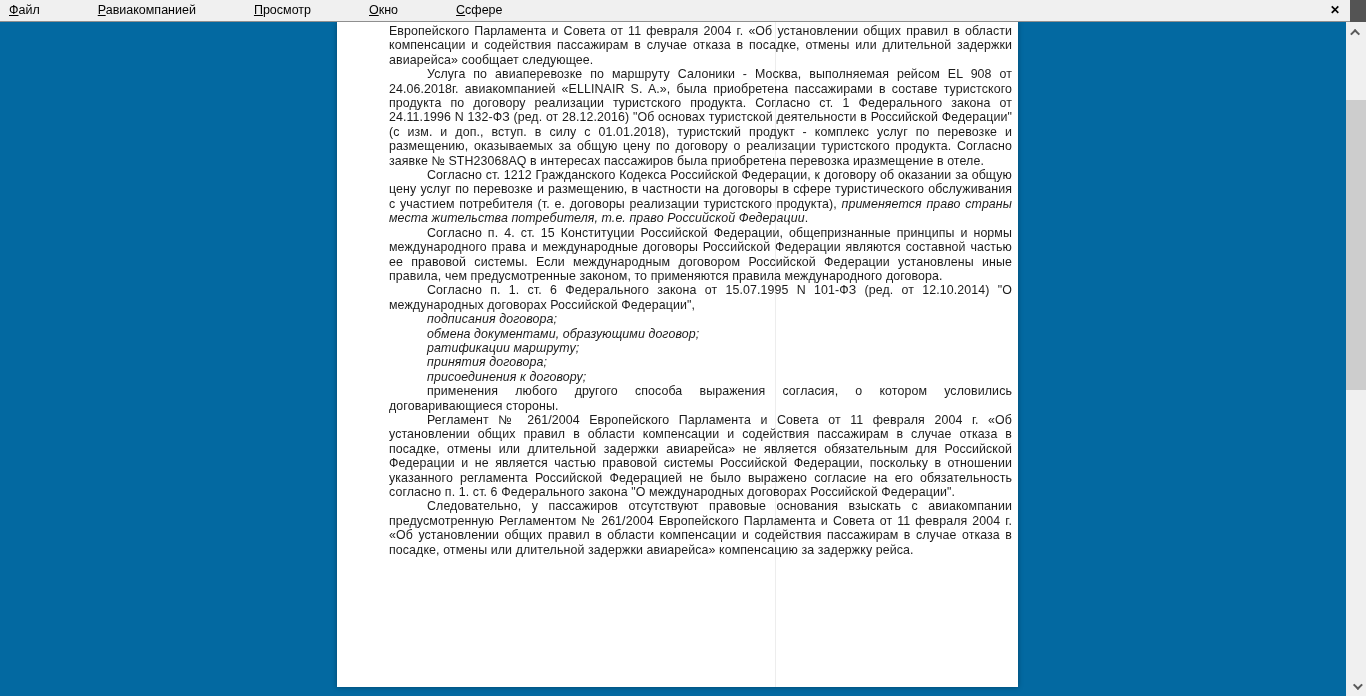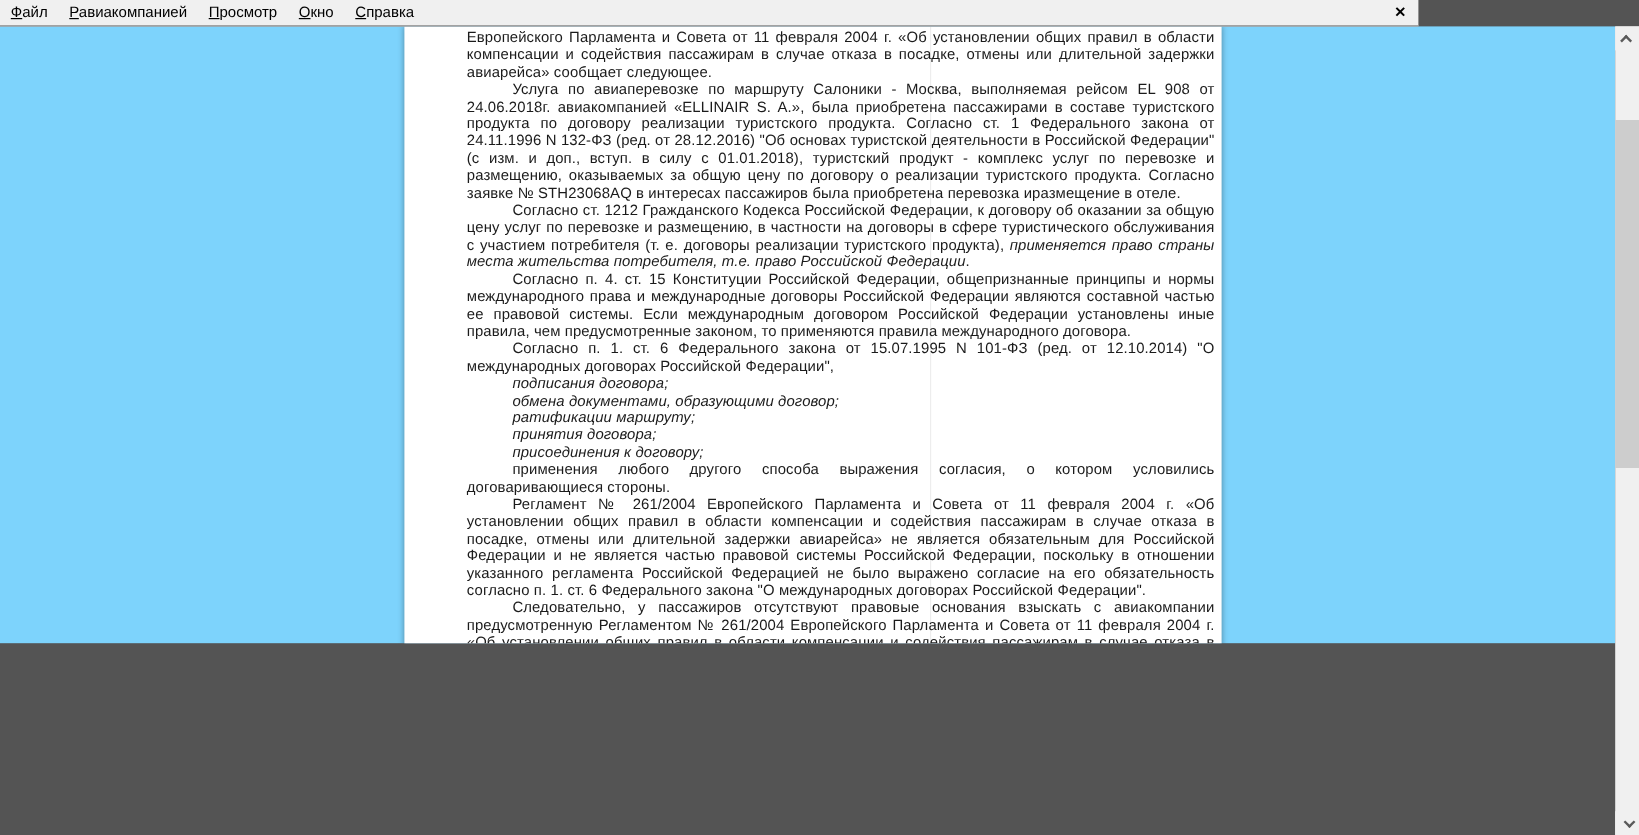--- a/index.html
+++ b/index.html
@@ -1,28 +1,28 @@
 <!DOCTYPE html>
 <html><head>
 <meta charset="utf-8">
 <style>
   * { margin:0; padding:0; box-sizing:border-box; }
   html,body { width:1366px; height:696px; overflow:hidden; }
   body { font-family:"Liberation Sans", sans-serif; background:#545454; position:relative; }
 
   
-  .menubar { position:absolute; top:0; left:0; width:1182px; height:22px; background:#f0f0f0;
-             border-bottom:1px solid #8f8f8f; display:flex; align-items:center; z-index:10; }
+  .menubar { position:absolute; top:0; left:0; width:1350px; height:22px; background:#f0f0f0;
+             border-bottom:1px solid #8f8f8f; display:flex; align-items:center; z-index:10;gap:40px; }
   .menu-item { padding:0 9px; font-size:12.5px; color:#000; height:21px; line-height:21px; cursor:default; white-space:nowrap; }
   .menu-item u { text-decoration:underline; }
   .menubar-close { position:absolute; right:5px; top:0; width:20px; height:21px; line-height:21px;
                    text-align:center; font-size:12px; font-weight:bold; color:#000; cursor:default; }
 
   
-  .viewer { position:absolute; top:22px; left:0; width:1346px; height:514px; background:#7dd3fc; overflow:hidden; }
+  .viewer { position:absolute; top:22px; left:0; width:1346px; height:674px; background:#0369a1; overflow:hidden; }
 
   
   .page { position:absolute; left:337px; top:0; width:681px; height:665px; background:#ffffff;
           box-shadow:0 0 5px rgba(0,0,0,0.35); overflow:hidden; }
   .crease { position:absolute; left:438px; top:0; width:1px; height:665px; background:rgba(0,0,0,0.07); }
   .textcol { position:absolute; left:52px; top:2px; width:623px; font-size:12.4px; line-height:14.4px;
              color:#1b1b1b; text-align:justify; letter-spacing:0.1px; }
   .textcol p { margin:0; }
   .para { text-indent:38px; }
   .cont { text-indent:0; }
@@ -41,21 +41,21 @@
   .scroll-thumb { position:absolute; left:0; top:78px; width:20px; height:290px; background:#cdcdcd; }
 </style>
 </head>
 <body>
 
 <div class="menubar">
   <div class="menu-item"><u>Ф</u><span>айл</span></div>
   <div class="menu-item"><u>Р</u><span>авиакомпанией</span></div>
   <div class="menu-item"><u>П</u><span>росмотр</span></div>
   <div class="menu-item"><u>О</u><span>кно</span></div>
-  <div class="menu-item"><u>С</u><span>правка</span></div>
+  <div class="menu-item"><u>С</u><span>сфере</span></div>
   <div class="menubar-close">✕</div>
 </div>
 
 <div class="viewer">
   <div class="page">
     <div class="crease"></div>
     <div class="textcol">
       <p class="cont">Европейского Парламента и Совета от 11 февраля 2004 г. «Об установлении общих правил в области компенсации и содействия пассажирам в случае отказа в посадке, отмены или длительной задержки авиарейса» сообщает следующее.</p>
       <p class="para">Услуга по авиаперевозке по маршруту Салоники - Москва, выполняемая рейсом EL 908 от 24.06.2018г. авиакомпанией «ELLINAIR S. A.», была приобретена пассажирами в составе туристского продукта по договору реализации туристского продукта. Согласно ст. 1 Федерального закона от 24.11.1996 N 132-ФЗ (ред. от 28.12.2016) "Об основах туристской деятельности в Российской Федерации" (с изм. и доп., вступ. в силу с 01.01.2018), туристский продукт - комплекс услуг по перевозке и размещению, оказываемых за общую цену по договору о реализации туристского продукта. Согласно заявке № STH23068AQ в интересах пассажиров была приобретена перевозка иразмещение в отеле.</p>
       <p class="para"><span>Согласно ст. 1212 Гражданского Кодекса Российской Федерации, к договору об оказании за общую цену услуг по перевозке и размещению, в частности на договоры в сфере туристического обслуживания с участием потребителя (т. е. договоры реализации туристского продукта), </span><span class="emph">применяется право страны места жительства потребителя, т.е. право Российской Федерации</span><span>.</span></p>

